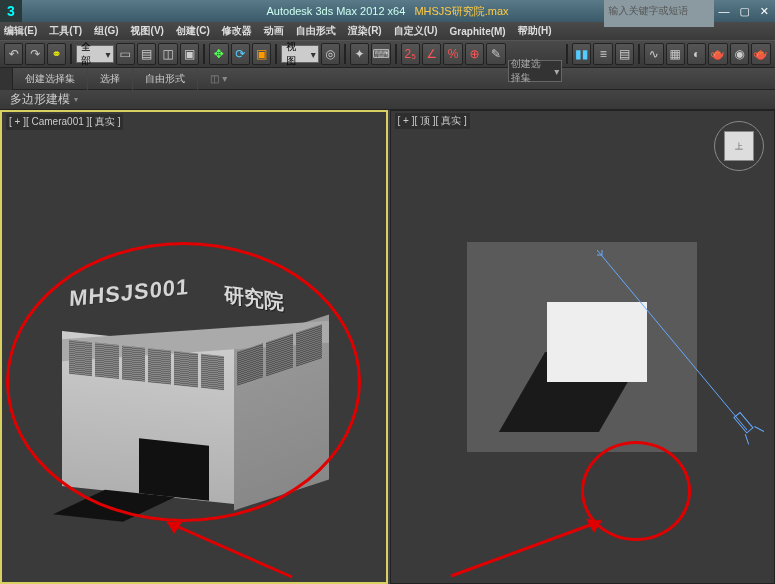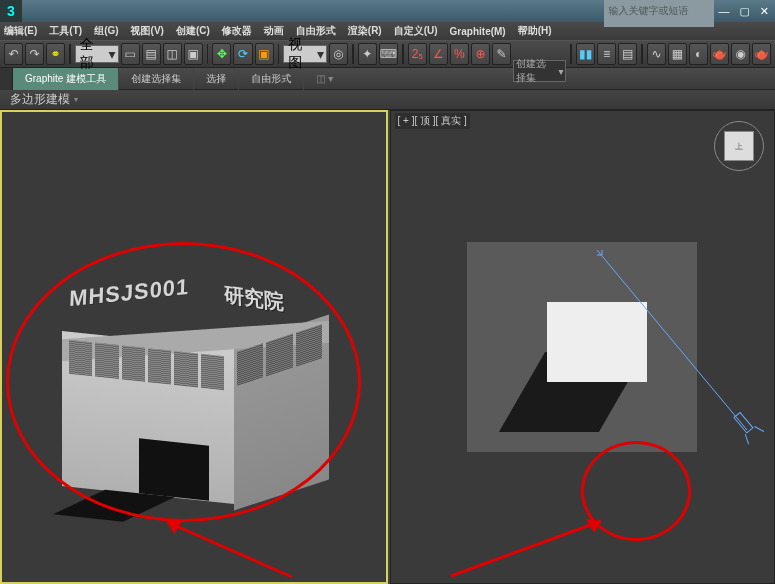--- a/index.html
+++ b/index.html
@@ -11,21 +11,21 @@
 .titlebar .filename { color: #ffcc44; margin-left: 6px; }
 .titlebar .search-box { margin-left: auto; margin-right: 4px; background: #8a9aa0; width: 110px; height: 14px; padding: 16px 4px; color: #555; font-size: 10px; display: flex; align-items: center; }
 .titlebar .win-btns { display: flex; gap: 10px; margin-right: 6px; color: #fff; }
 
 .menubar { height: 18px; background: linear-gradient(to bottom, #4a4a4a, #3a3a3a); display: flex; align-items: center; font-size: 10px; color: #ddd; padding-left: 4px; }
 .menubar span { margin-right: 12px; cursor: default; font-weight: bold; }
 
 .toolbar { height: 28px; background: linear-gradient(to bottom, #4a4a4a, #383838); border-top: 1px solid #555; border-bottom: 1px solid #222; display: flex; align-items: center; padding: 0 4px; gap: 2px; }
 .tb-btn { width: 22px; height: 22px; background: linear-gradient(to bottom, #555, #444); border: 1px solid #222; border-radius: 2px; display: flex; align-items: center; justify-content: center; font-size: 12px; color: #ccc; }
 .tb-sep { width: 2px; height: 20px; background: #222; margin: 0 2px; }
-.tb-dropdown { height: 18px; background: #ccc; border: 1px solid #666; font-size: 14px; padding: 0 14px 0 4px; display: flex; align-items: center; color: #000; position: relative; }
+.tb-dropdown { height: 18px; background: #ccc; border: 1px solid #666; font-size: 10px; padding: 0 14px 0 4px; display: flex; align-items: center; color: #000; position: relative; }
 .tb-dropdown::after { content: "▾"; position: absolute; right: 2px; color: #333; }
 .tb-name { height: 22px; width: 60px; background: #333; border: 1px solid #666; font-size: 10px; color: #aaa; padding: 0 12px 0 2px; display: flex; align-items: center; position: relative; margin-top: 34px; }
 .tb-name::after { content: "▾"; position: absolute; right: 2px; color: #aaa; }
 
 .ribbon { height: 22px; background: linear-gradient(to bottom, #4a4a4a, #3a3a3a); display: flex; align-items: center; font-size: 10px; color: #ccc; border-bottom: 1px solid #222; }
 .ribbon .rb-pre { width: 13px; height: 22px; background: #333; border-right: 1px solid #222; }
 .ribbon .rb-tab { padding: 0 12px; height: 22px; display: flex; align-items: center; border-right: 1px solid #444; }
 .ribbon .rb-tab.active { background: #5a8a7a; color: #fff; }
 .ribbon .rb-extra { margin-left: 12px; color: #888; }
 
@@ -65,20 +65,24 @@
 .annot-ellipse { position: absolute; border: 3px solid #e00000; border-radius: 50%; pointer-events: none; }
 .annot-arrow { position: absolute; pointer-events: none; }
 .annot-arrow line { stroke: #e00000; stroke-width: 3; }
 .annot-arrow polygon { fill: #e00000; }
 </style>
 </head>
 <body>
 
 <div class="titlebar">
   <div class="logo">3</div>
+  <div class="title-text">
+    <span>Autodesk 3ds Max 2012 x64</span>
+    <span class="filename">MHSJS研究院.max</span>
+  </div>
   <div class="search-box">输入关键字或短语</div>
   <div class="win-btns">
     <span>—</span>
     <span>▢</span>
     <span>✕</span>
   </div>
 </div>
 
 <div class="menubar">
   <span>编辑(E)</span>
@@ -130,34 +134,34 @@
   <div class="tb-btn">∿</div>
   <div class="tb-btn">▦</div>
   <div class="tb-btn">◐</div>
   <div class="tb-btn">🫖</div>
   <div class="tb-btn">◉</div>
   <div class="tb-btn">🫖</div>
 </div>
 
 <div class="ribbon">
   <div class="rb-pre"></div>
-  <div class="rb-tab active">Graphite 建模工具</div>
   <div class="rb-tab">创建选择集</div>
   <div class="rb-tab">选择</div>
   <div class="rb-tab">自由形式</div>
   <div class="rb-extra">◫ ▾</div>
 </div>
 
 <div class="subribbon">
   <div class="sr-tab">多边形建模</div>
 </div>
 
 <div class="viewports">
 
   <div class="vp left">
+    <div class="vp-label">[ + ][ Camera001 ][ 真实 ]</div>
     <div class="scene">
       <div class="building">
         <div class="bld-side"></div>
         <div class="bld-front"></div>
         <div class="bld-roof"></div>
         <div class="bld-door"></div>
         <div class="bld-windows">
             <span></span>
             <span></span>
             <span></span>

